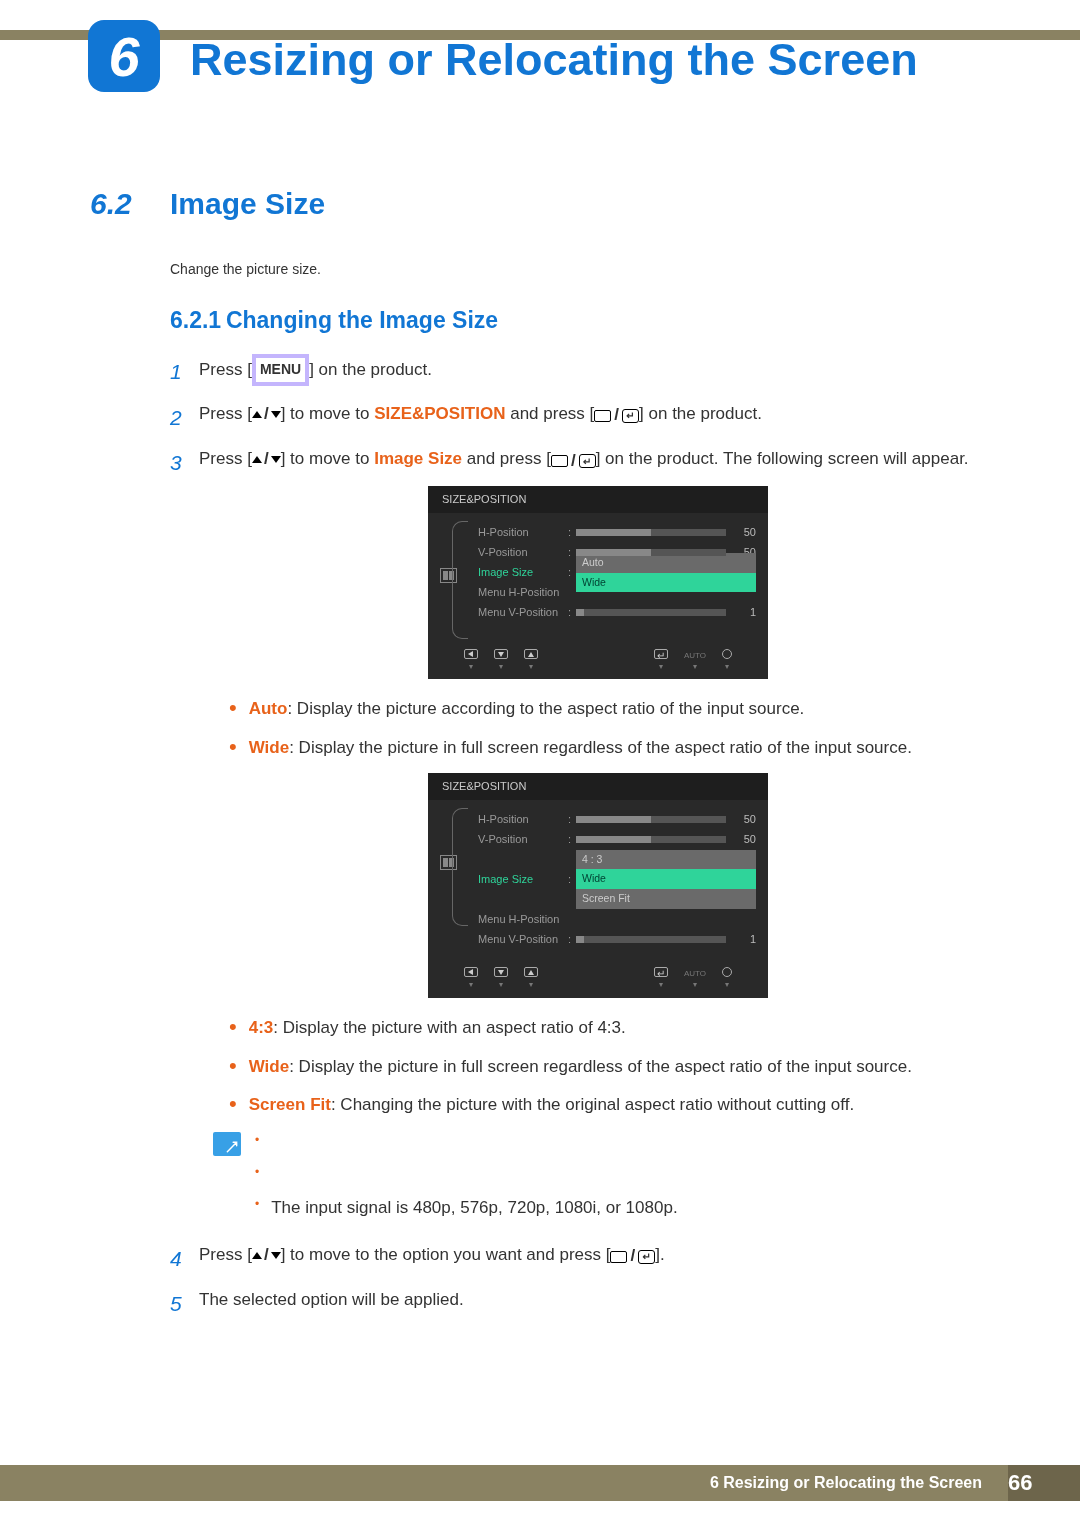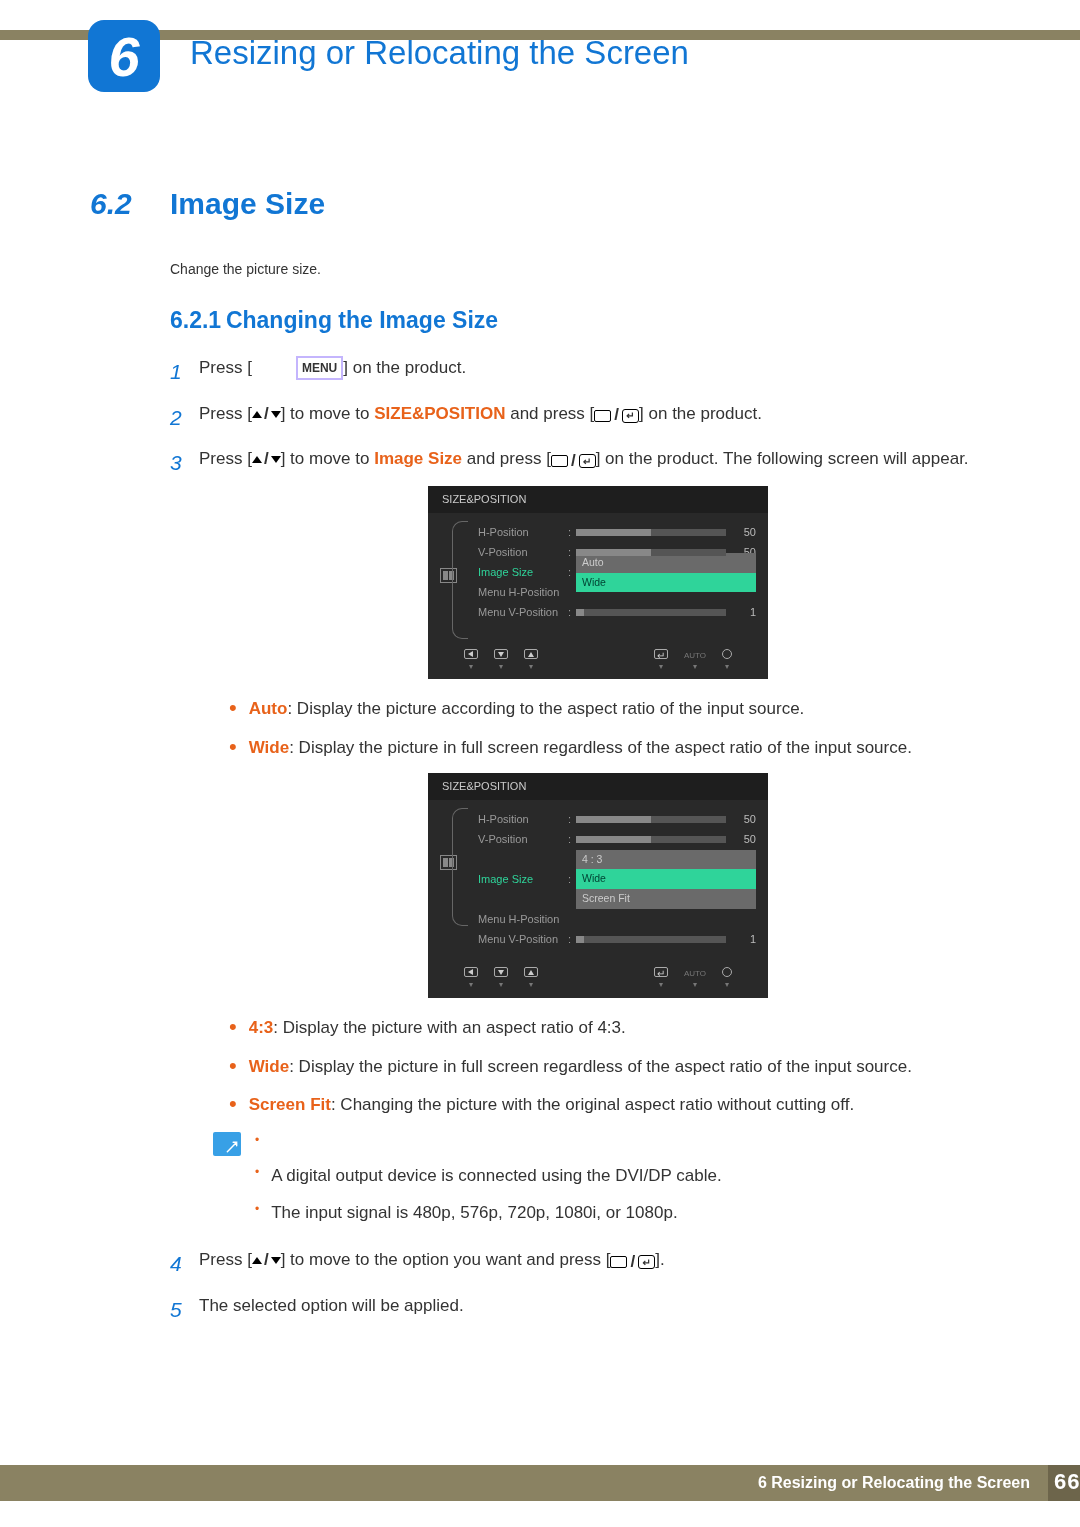--- a/index.html
+++ b/index.html
@@ -26,41 +26,40 @@
     border-radius: 16px;
     display: flex; align-items: center; justify-content: center;
   }
   .chapter-badge span {
     color: #fff; font-size: 56px; font-weight: bold;
     font-style: italic;
   }
   .chapter-title {
     position: absolute;
     top: 34px; left: 190px;
-    font-size: 33px; font-weight: normal; color: #1176d4;
+    font-size: 45px; font-weight: bold; color: #1176d4;
   }
   .content {
     position: absolute;
     top: 187px; left: 90px; right: 95px;
   }
   .section-row { display: flex; gap: 20px; margin-bottom: 40px; }
   .section-num { color: #1176d4; font-size: 30px; font-weight: bold; width: 60px; font-style: italic; }
   .section-title { color: #1176d4; font-size: 30px; font-weight: bold; }
   .section-intro { margin-left: 80px; margin-bottom: 30px; font-size: 14px; }
   .subsection-row { margin-left: 80px; margin-bottom: 20px; }
   .subsection-num, .subsection-title { color: #1176d4; font-size: 23px; font-weight: bold; }
   .steps { margin-left: 80px; }
   .step { display: flex; gap: 14px; margin-bottom: 10px; line-height: 1.7; }
   .step-num { color: #1176d4; font-style: italic; font-size: 21px; font-weight: 500; width: 15px; flex-shrink: 0; }
   .step-text { flex: 1; }
   .menu-box {
-    display: inline-block; border: 2px solid #c4b5fd;
-    padding: 0 4px; font-weight: bold; font-size: 12px;
+    display: inline-block; border: 4px solid #c4b5fd;
+    padding: 0 4px; font-weight: bold; font-size: 14px;
     vertical-align: 1px;
-    margin-left: 44px;
   }
   .bold-orange { color: #e8621a; font-weight: bold; }
   .arrows {
     display: inline-flex; align-items: center; gap: 2px;
     vertical-align: middle;
   }
   .tri-up, .tri-down {
     display: inline-block; width: 0; height: 0;
     border-left: 5px solid transparent;
     border-right: 5px solid transparent;
@@ -135,24 +134,24 @@
   .mini.tri-u::before{content:'';position:absolute;left:3px;top:2px;width:0;height:0;border-left:3px solid transparent;border-right:3px solid transparent;border-bottom:5px solid #ccc;}
   .mini.enter::before{content:'↵';position:absolute;left:2px;top:-3px;color:#ccc;font-size:10px;}
   .mini.auto{border:none;width:auto;font-size:8px;color:#777;}
   .mini.pwr{border:1px solid #aaa;border-radius:50%;width:10px;height:10px;}
   .osd-fbtn .dn{font-size:8px;color:#777;}
 
   .page-footer {
     position:absolute; left:0; right:0; bottom:26px;
     height:36px; background:#8a8262;
     display:flex; align-items:center; justify-content:flex-end;
-    gap:8px; padding-right:0;
+    gap:16px; padding-right:0;
   }
   .page-footer .ftxt { color:#fff; font-size:16px; font-weight:bold; margin-right:10px;}
-  .page-footer .fnumbox { background:#6d654b; height:100%; width:32px; display:flex; align-items:center; justify-content:flex-end;font-family:Liberation Mono, monospace;}
+  .page-footer .fnumbox { background:#6d654b; height:100%; width:72px; display:flex; align-items:center; justify-content:flex-start;}
   .page-footer .fnum { color:#fff; font-size:22px; font-weight:bold;}
 </style>
 </head>
 <body>
 
 <div class="top-stripe"></div>
 <div class="chapter-badge">
   <span>6</span>
 </div>
 <div class="chapter-title">Resizing or Relocating the Screen</div>
@@ -419,21 +418,20 @@
             <svg viewBox="0 0 24 24">
                 <path d="M4 20 L20 4 M14 4 L20 4 L20 10" stroke="#fff" stroke-width="2.5" fill="none" stroke-linecap="round"></path>
               </svg>
           </div>
           <div class="nested-bullets">
             <div class="n-bul">
                 <span class="dot">•</span>
               </div>
             <div class="n-bul">
                 <span class="dot">•</span>
-                <div>A digital output device is connected using the DVI/DP cable.</div>
               </div>
             <div class="n-bul">
                 <span class="dot">•</span>
                 <div>The input signal is 480p, 576p, 720p, 1080i, or 1080p.</div>
               </div>
           </div>
         </div>
 
       </div>
     </div>

